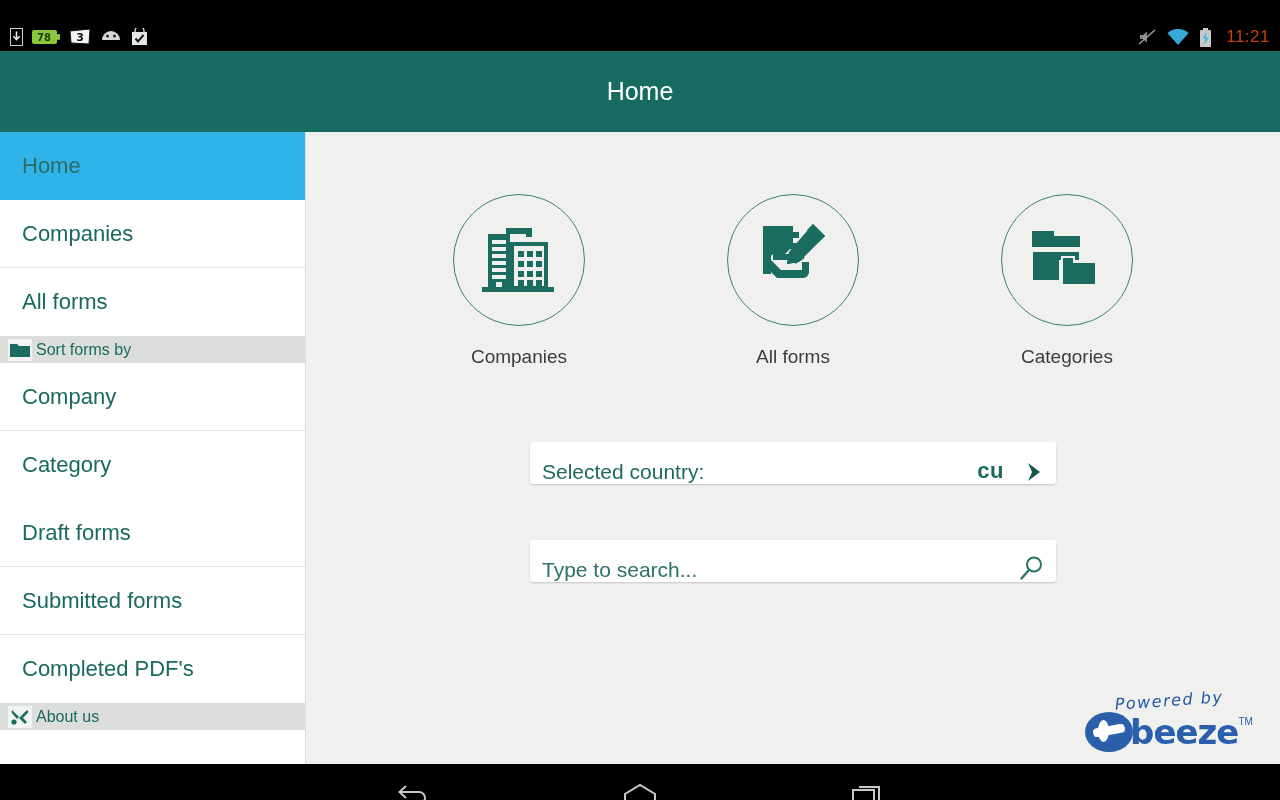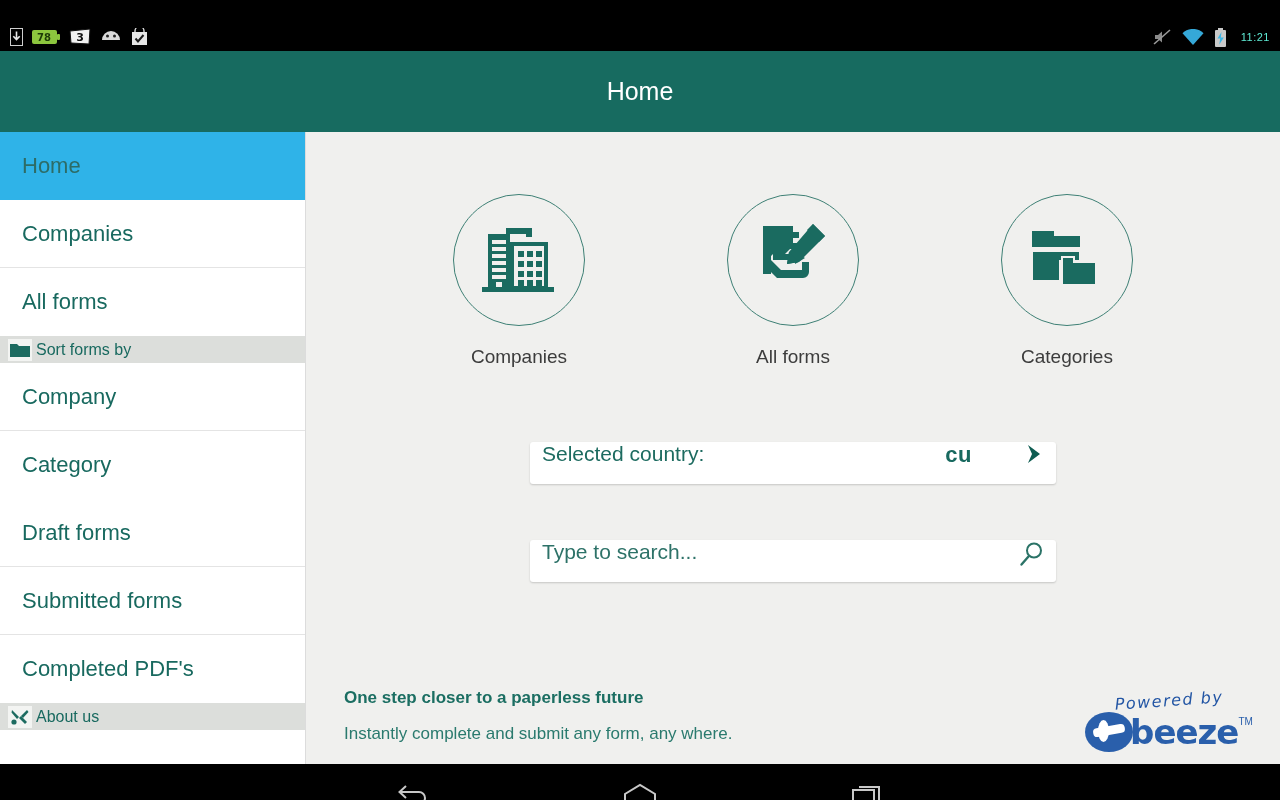--- a/index.html
+++ b/index.html
@@ -12,21 +12,21 @@
   #screen { position:relative; width:1248px; height:800px;margin-top:23px; }
 
   
   .statusbar{
     position:absolute; top:0; left:0; width:1280px; height:28px;
     background:#000; display:flex; align-items:center;
     padding:0 10px; color:#9bdcf5;
   }
   .sb-left{display:flex; align-items:center; gap:9px;}
   .sb-right{display:flex; align-items:center; gap:10px; margin-left:auto;}
-  .sb-clock{ color:#5eead4; font-size:11px; letter-spacing:.5px; margin-left:4px;}
+  .sb-clock{ color:#c2410c; font-size:17px; letter-spacing:.5px; margin-left:4px;}
   .ic{display:inline-block; line-height:0;}
 
   
   .appbar{
     position:absolute; top:28px; left:0; width:1280px; height:81px;
     background:#176B60; display:flex; align-items:center; justify-content:center;
   }
   .appbar-title{ color:#fff; font-size:25px; font-weight:400; }
 
   
@@ -66,21 +66,21 @@
     width:132px; height:132px; border-radius:50%;
     border:1px solid #3E8075; display:flex; align-items:center; justify-content:center;
     background:transparent;
   }
   .shortcut-label{ margin-top:20px; font-size:19px; color:#3c3c3c; }
 
   .field{
     position:absolute; left:224px; width:526px; height:42px;
     background:#fff; border-radius:3px;
     box-shadow:0 1px 2px rgba(0,0,0,.18);
-    display:flex; align-items:flex-start; padding:0 10px 0 12px;gap:32px;
+    display:flex; align-items:flex-end; padding:0 10px 0 12px;
   }
   .field.country{ top:310px; }
   .field.search{ top:408px; }
   .field-label{ font-size:21px; color:#1D6B60; }
   .country-value{ margin-left:auto; font-size:22px; font-weight:bold; color:#18695F; letter-spacing:.5px;}
   .chev{ margin-left:18px; display:flex; align-items:center; }
   .search-ph{ font-size:21px; color:#2D7268; }
   .search-ic{ margin-left:auto; display:flex; align-items:center; }
 
   .tagline{ position:absolute; left:38px; top:556px; }
@@ -334,24 +334,20 @@
       <div class="field search">
         <span class="search-ph">Type to search...</span>
         <span class="search-ic">
           <svg width="28" height="28" viewBox="0 0 28 28">
               <circle cx="16" cy="10.5" r="7" fill="none" stroke="#2B7367" stroke-width="2"></circle>
               <path d="M10.5 16.5 L3.5 24.5" stroke="#2B7367" stroke-width="2.4" stroke-linecap="round"></path>
             </svg>
         </span>
       </div>
 
-      <div class="tagline">
-        <div class="tag-head">One step closer to a paperless future</div>
-        <div class="tag-sub">Instantly complete and submit any form, any where.</div>
-      </div>
 
       <div class="logo-block">
         <div class="powered">Powered by</div>
         <div class="logo-row">
           <span class="logo-e"></span>
           <span class="logo-word">beeze</span>
           <span class="logo-tm">TM</span>
         </div>
       </div>
 

